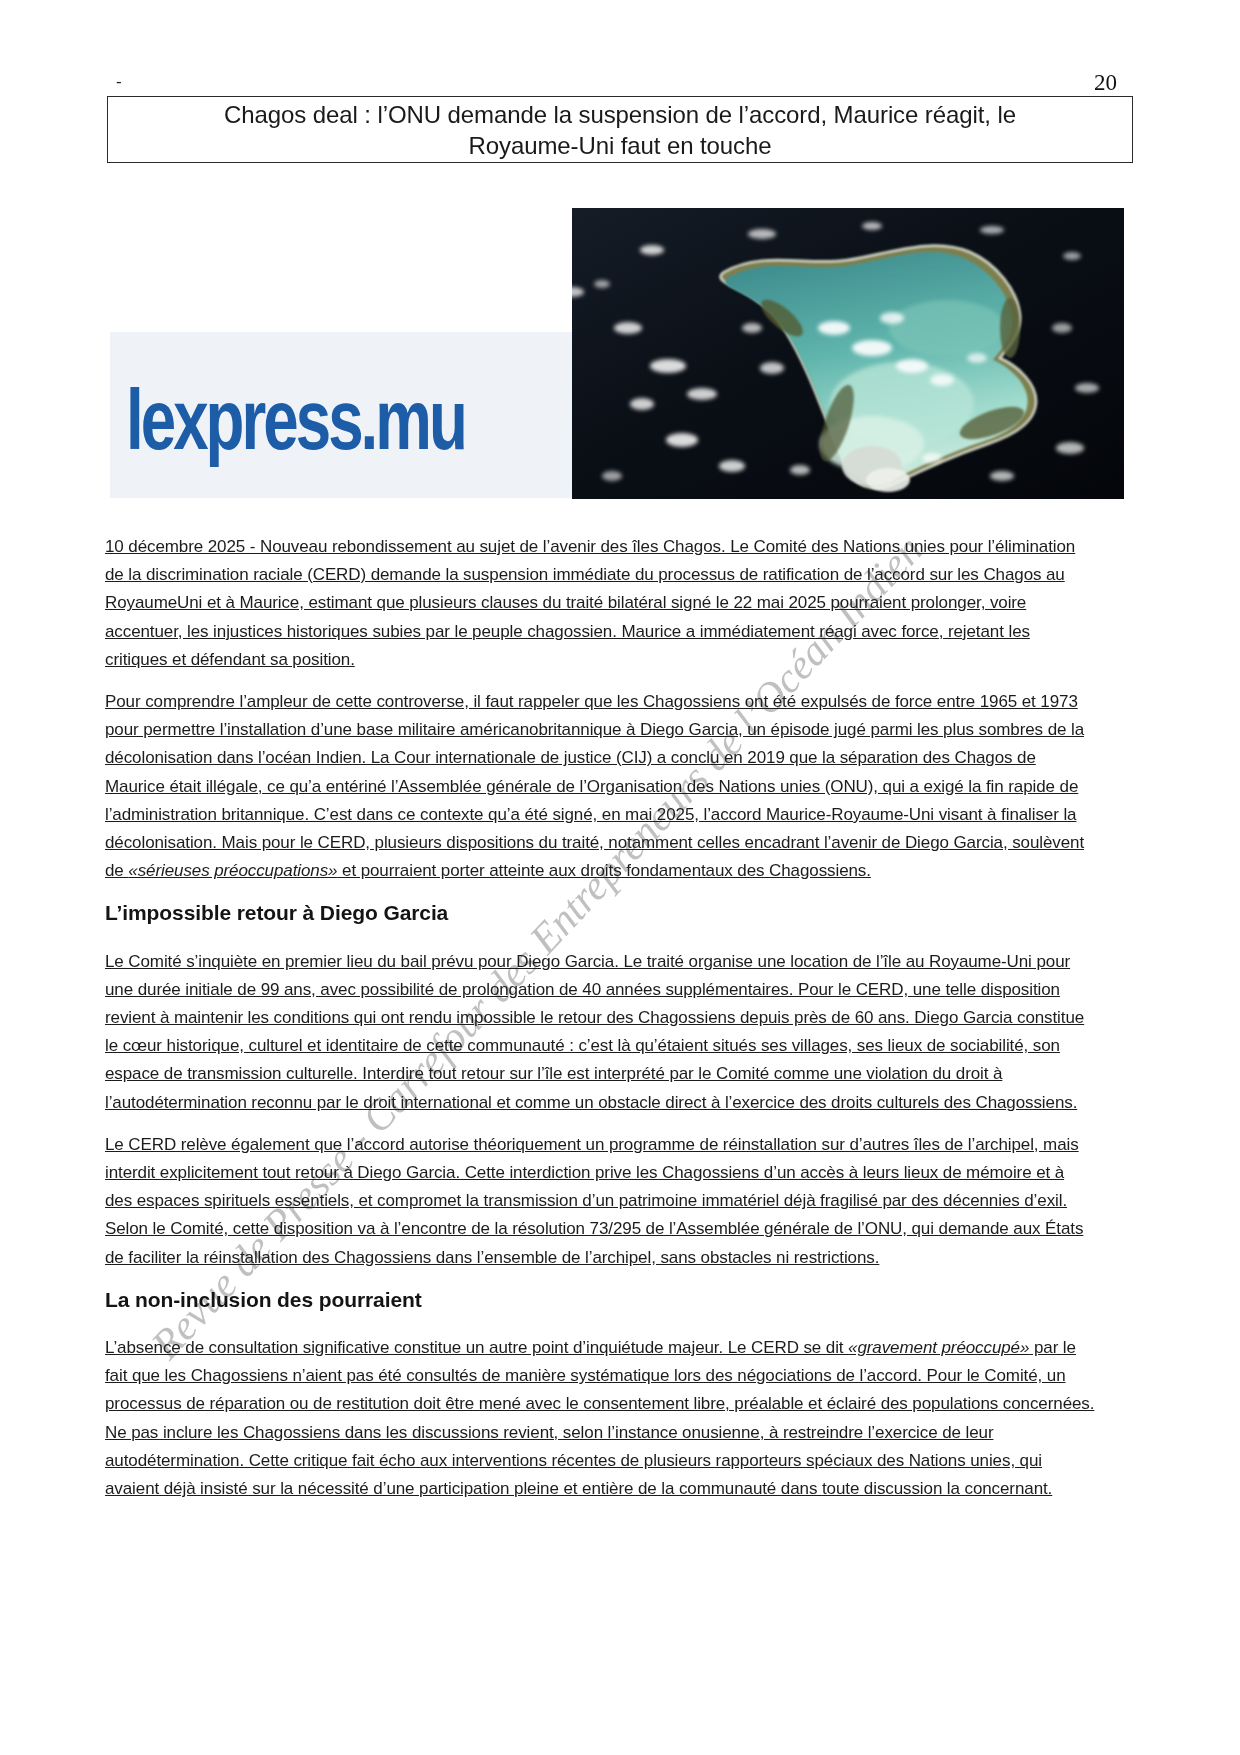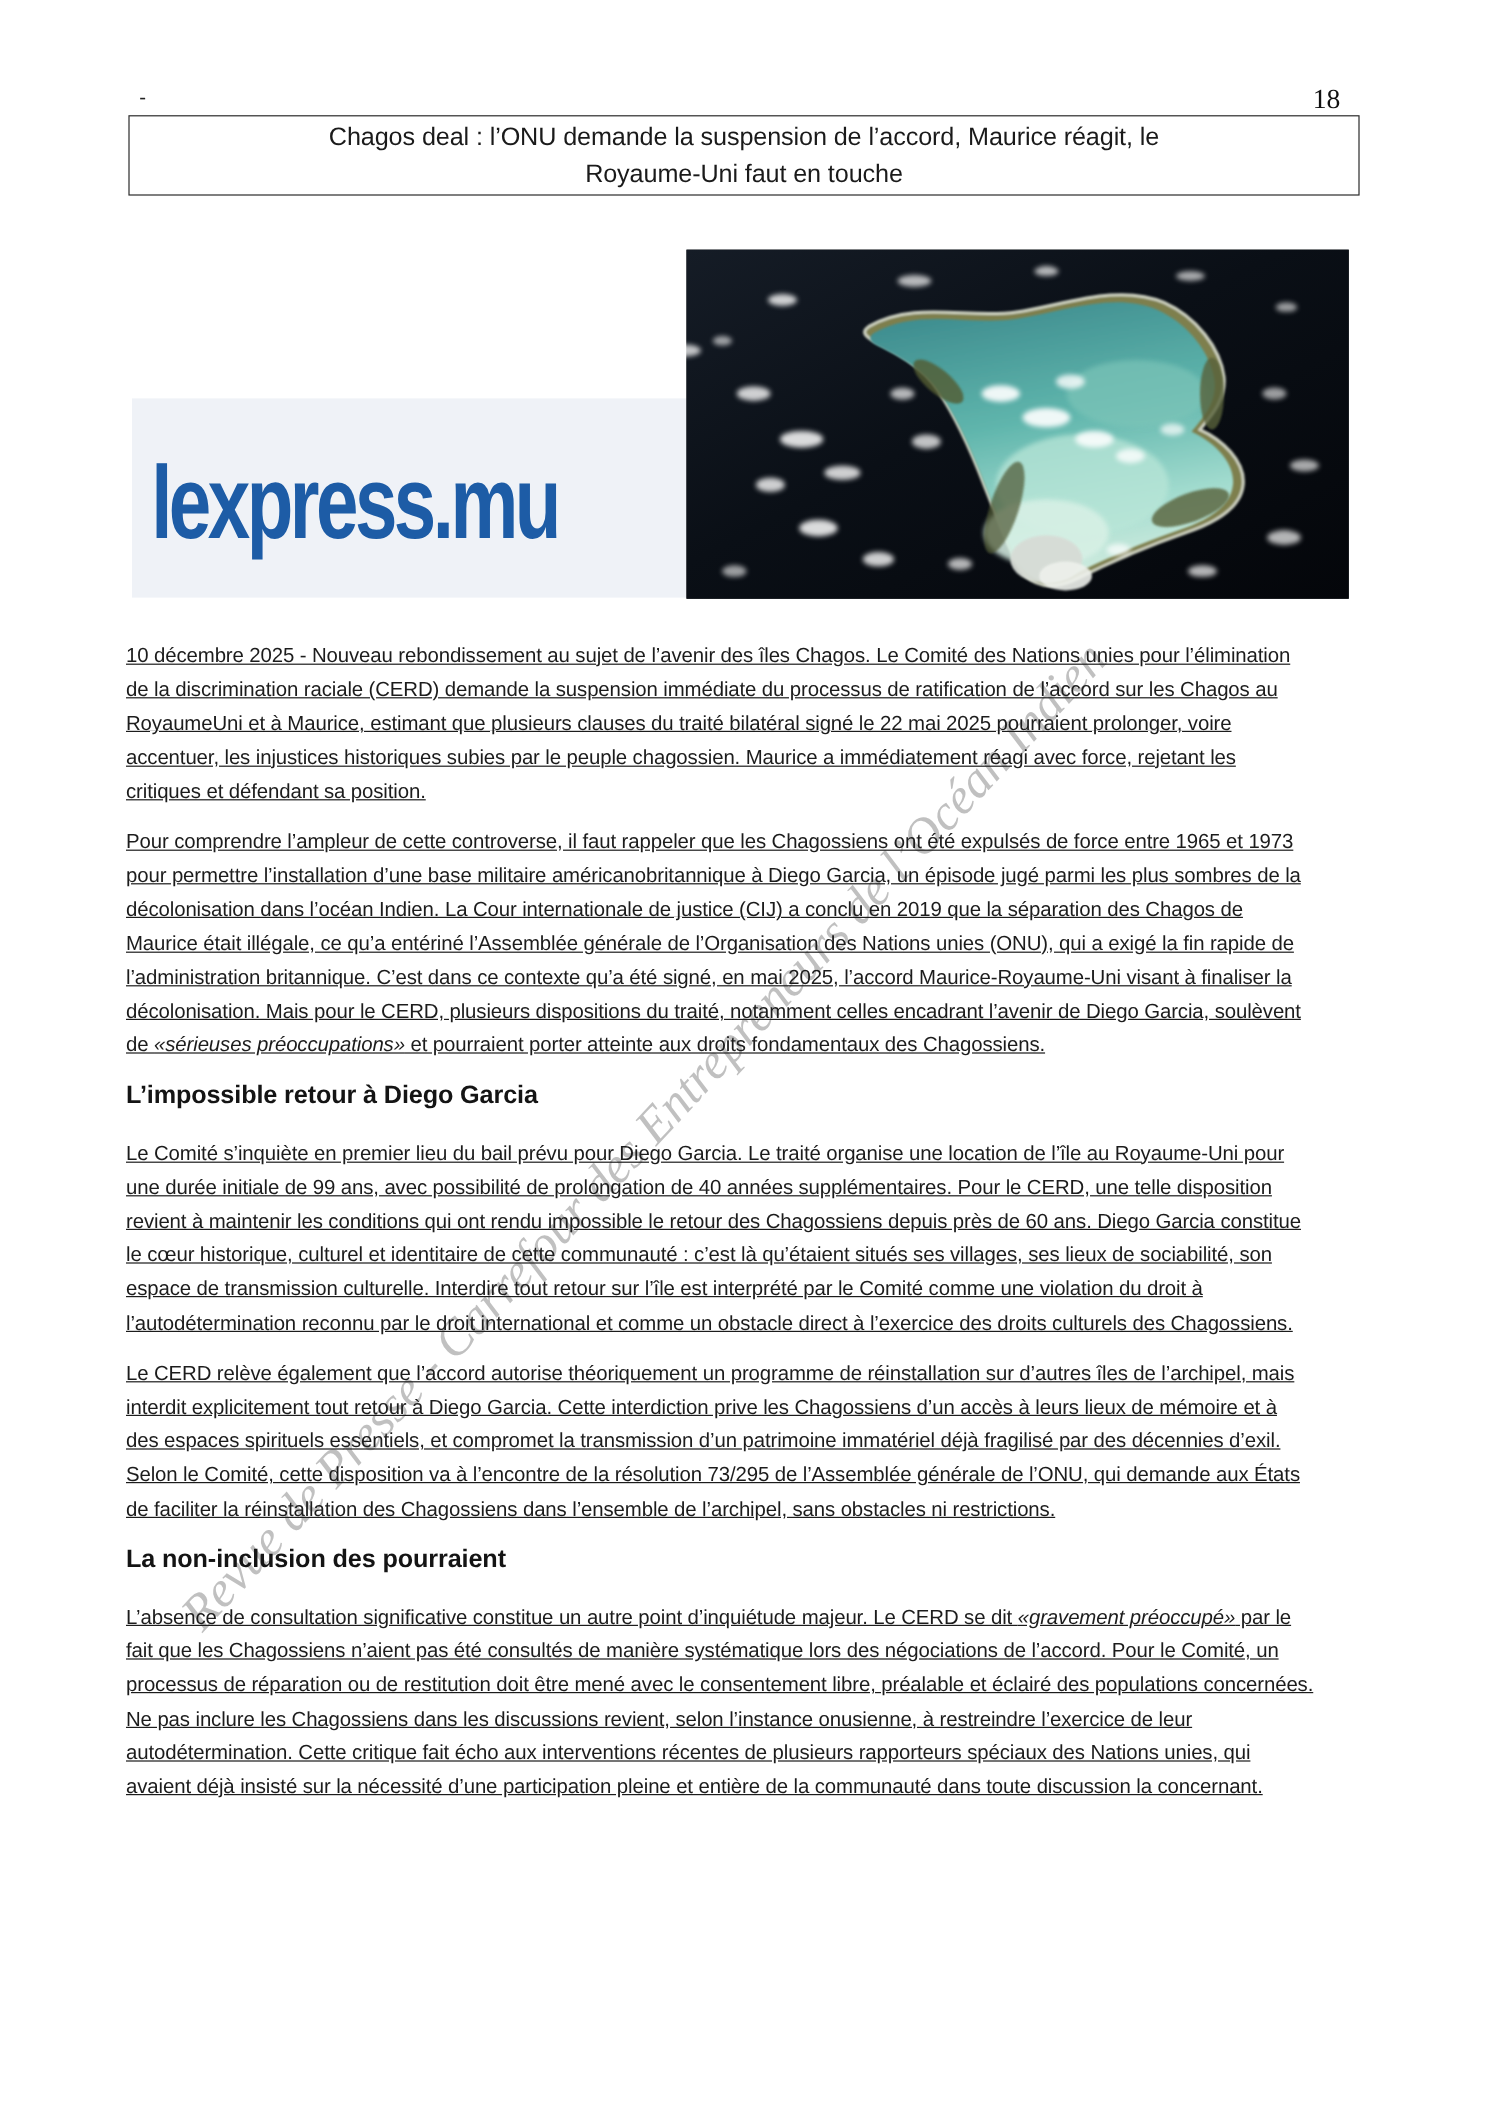--- a/index.html
+++ b/index.html
@@ -24,21 +24,21 @@
   }
   
   .title-box{
     position:absolute;left:107px;top:96px;width:1026px;height:67px;
     border:1.5px solid #2b2b2b;
     box-sizing:border-box;
     display:flex;flex-direction:column;justify-content:center;
     text-align:center;
   }
   .title-line{
-    font-size:21px;line-height:31px;color:#1a1a1a;
+    font-size:24px;line-height:31px;color:#1a1a1a;
     letter-spacing:-0.1px;
   }
   
   .logo-box{
     position:absolute;left:110px;top:332px;width:536px;height:166px;
     background:#eff2f7;
     overflow:hidden;
   }
   .logo-text{
     position:absolute;left:16px;top:38px;
@@ -83,21 +83,21 @@
     font-weight:bold;color:#141414;
   }
   .italic{font-style:italic;}
 </style>
 </head>
 <body>
 
 <div class="page">
 
   <div class="header-dash">-</div>
-  <div class="page-number">18</div>
+  <div class="page-number">20</div>
 
   <div class="title-box">
     <div class="title-line">Chagos deal : l’ONU demande la suspension de l’accord, Maurice réagit, le</div>
     <div class="title-line">Royaume-Uni faut en touche</div>
   </div>
 
   <div class="watermark" style="color: rgba(130, 130, 130, 0.5);">Revue de Presse - Carrefour des Entrepreneurs de l’Océan Indien</div>
 
   <div class="logo-box">
     <div class="logo-text" style="color: rgb(29, 92, 166);">lexpress.mu</div>

